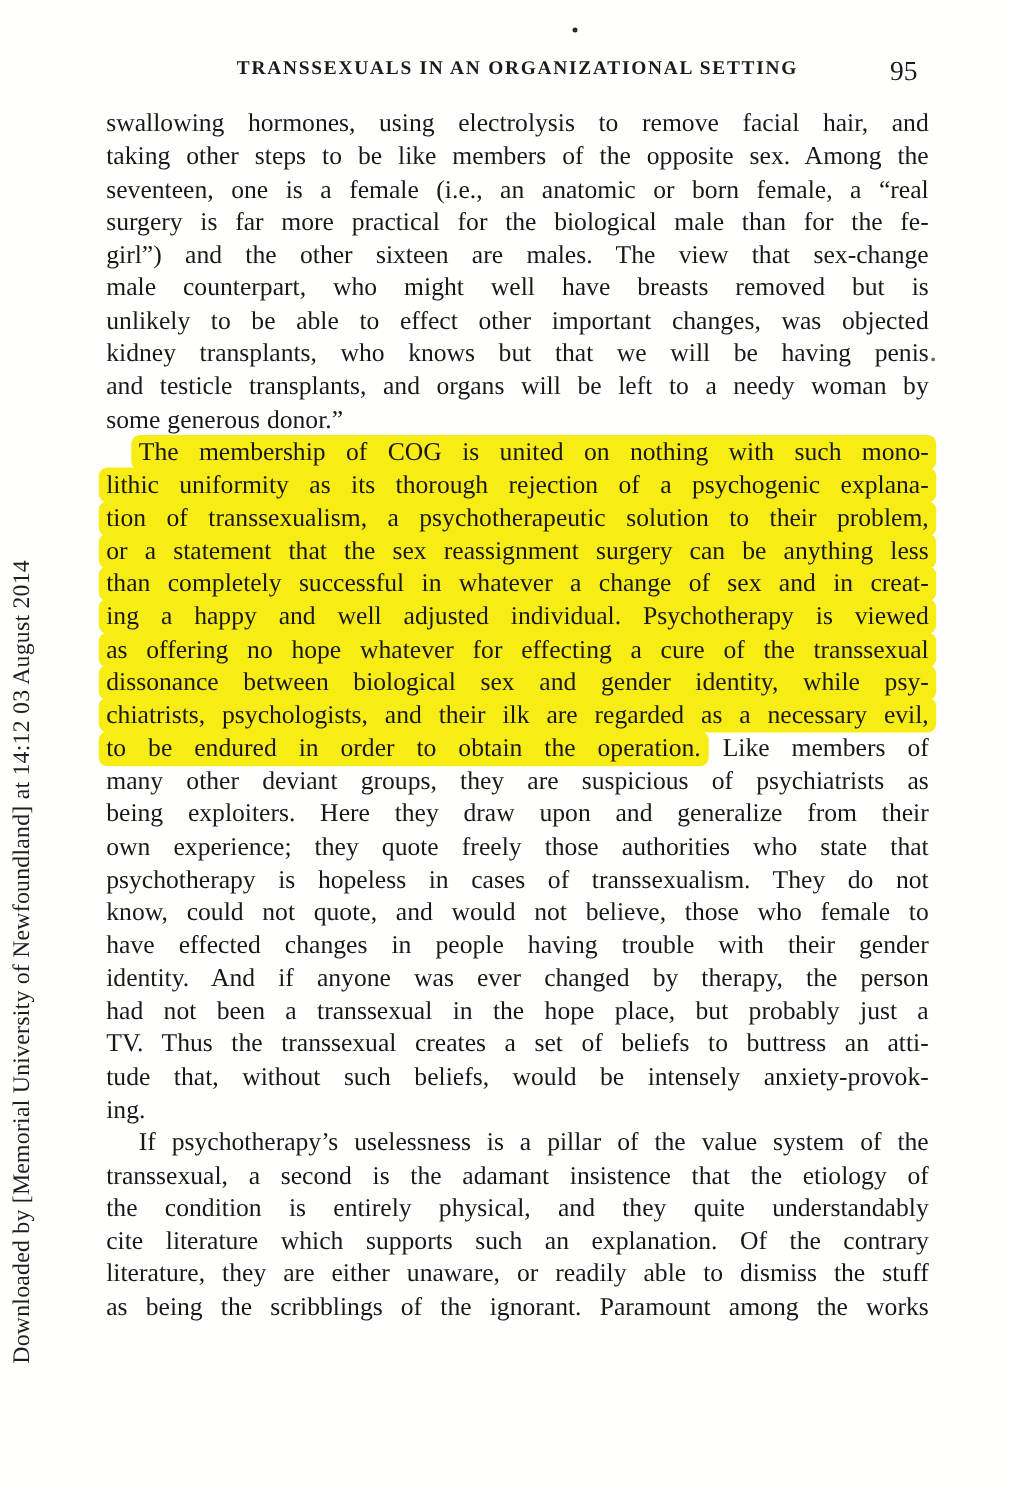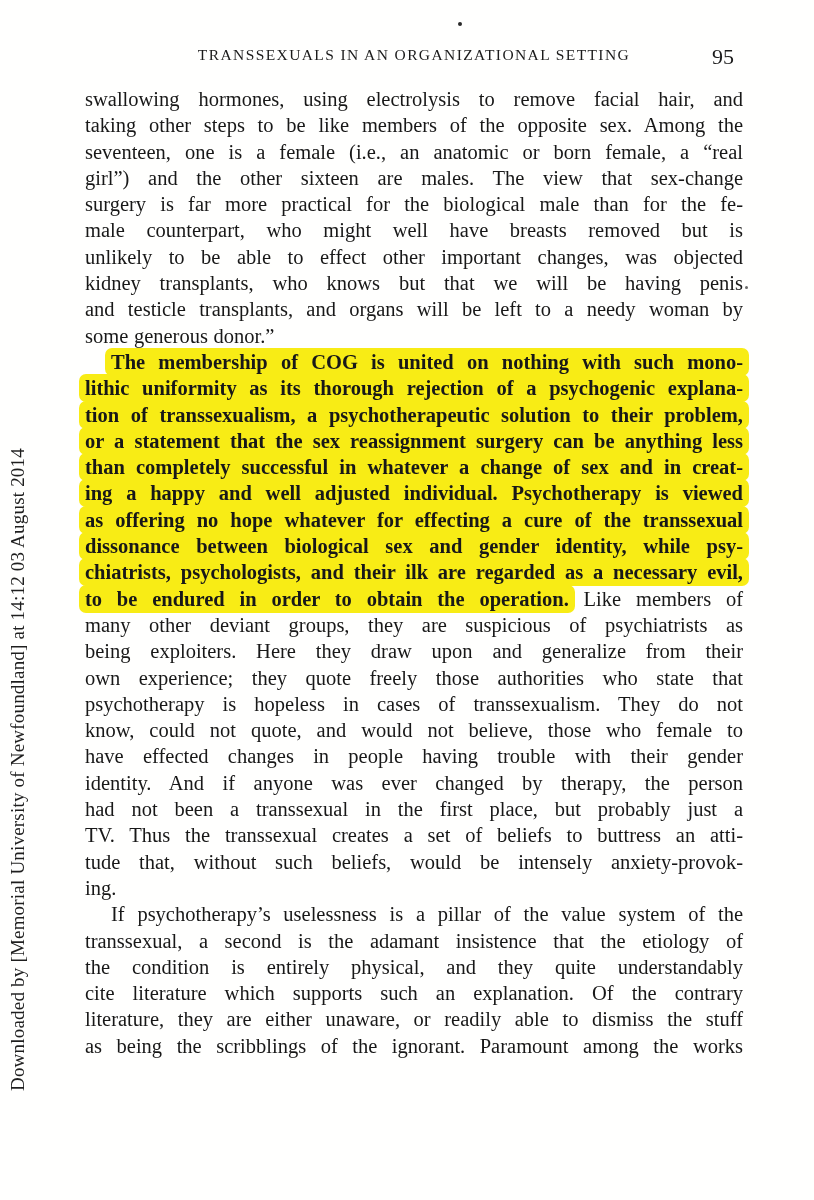--- a/index.html
+++ b/index.html
@@ -17,21 +17,21 @@
     color: #181818;
   }
   
   .running-head {
     position: absolute;
     top: 46px;
     left: 85px;
     width: 658px;
     text-align: center;
     font-size: 15.5px;
-    font-weight: 400;
+    font-weight: 700;
     letter-spacing: 1.4px;
     color: #1b1b1b;
     white-space: nowrap;
   }
   .page-number {
     position: absolute;
     top: 44px;
     left: 712px;
     font-size: 22px;
     color: #1b1b1b;
@@ -56,21 +56,20 @@
   }
   .line.indent {
     text-indent: 26px;
   }
   .hl {
     background: var(--hl-color, #f8ec15);
     padding: 3px 6px;
     margin: 0 -6px;
     border-radius: 7px;
     box-decoration-break: clone;
-    font-weight: bold;
     -webkit-box-decoration-break: clone;
   }
   
   .margin-note {
     position: absolute;
     left: 7px;
     top: 1091px;
     transform: rotate(-90deg);
     transform-origin: 0 0;
     white-space: nowrap;
@@ -93,22 +92,22 @@
 <div class="page">
 
   <div class="running-head">TRANSSEXUALS IN AN ORGANIZATIONAL SETTING</div>
 
   <div class="page-number">95</div>
 
   <div class="text-block">
       <div class="line"><span>swallowing hormones, using electrolysis to remove facial hair, and</span></div>
       <div class="line"><span>taking other steps to be like members of the opposite sex. Among the</span></div>
       <div class="line"><span>seventeen, one is a female (i.e., an anatomic or born female, a “real</span></div>
+      <div class="line"><span>surgery is far more practical for the biological male than for the fe-</span></div>
       <div class="line"><span>girl”) and the other sixteen are males. The view that sex-change</span></div>
-      <div class="line"><span>surgery is far more practical for the biological male than for the fe-</span></div>
       <div class="line"><span>male counterpart, who might well have breasts removed but is</span></div>
       <div class="line"><span>unlikely to be able to effect other important changes, was objected</span></div>
       <div class="line"><span>kidney transplants, who knows but that we will be having penis</span></div>
       <div class="line"><span>and testicle transplants, and organs will be left to a needy woman by</span></div>
       <div class="line para-end"><span>some generous donor.”</span></div>
       <div class="line indent"><span class="hl">The membership of COG is united on nothing with such mono-</span></div>
       <div class="line"><span class="hl">lithic uniformity as its thorough rejection of a psychogenic explana-</span></div>
       <div class="line"><span class="hl">tion of transsexualism, a psychotherapeutic solution to their problem,</span></div>
       <div class="line"><span class="hl">or a statement that the sex reassignment surgery can be anything less</span></div>
       <div class="line"><span class="hl">than completely successful in whatever a change of sex and in creat-</span></div>
@@ -117,21 +116,21 @@
       <div class="line"><span class="hl">dissonance between biological sex and gender identity, while psy-</span></div>
       <div class="line"><span class="hl">chiatrists, psychologists, and their ilk are regarded as a necessary evil,</span></div>
       <div class="line"><span class="hl">to be endured in order to obtain the operation.</span><span> Like members of</span></div>
       <div class="line"><span>many other deviant groups, they are suspicious of psychiatrists as</span></div>
       <div class="line"><span>being exploiters. Here they draw upon and generalize from their</span></div>
       <div class="line"><span>own experience; they quote freely those authorities who state that</span></div>
       <div class="line"><span>psychotherapy is hopeless in cases of transsexualism. They do not</span></div>
       <div class="line"><span>know, could not quote, and would not believe, those who female to</span></div>
       <div class="line"><span>have effected changes in people having trouble with their gender</span></div>
       <div class="line"><span>identity. And if anyone was ever changed by therapy, the person</span></div>
-      <div class="line"><span>had not been a transsexual in the first place, but probably just a</span></div>
+      <div class="line"><span>had not been a transsexual in the hope place, but probably just a</span></div>
       <div class="line"><span>TV. Thus the transsexual creates a set of beliefs to buttress an atti-</span></div>
       <div class="line"><span>tude that, without such beliefs, would be intensely anxiety-provok-</span></div>
       <div class="line para-end"><span>ing.</span></div>
       <div class="line indent"><span>If psychotherapy’s uselessness is a pillar of the value system of the</span></div>
       <div class="line"><span>transsexual, a second is the adamant insistence that the etiology of</span></div>
       <div class="line"><span>the condition is entirely physical, and they quite understandably</span></div>
       <div class="line"><span>cite literature which supports such an explanation. Of the contrary</span></div>
       <div class="line"><span>literature, they are either unaware, or readily able to dismiss the stuff</span></div>
       <div class="line"><span>as being the scribblings of the ignorant. Paramount among the works</span></div>
     </div>

